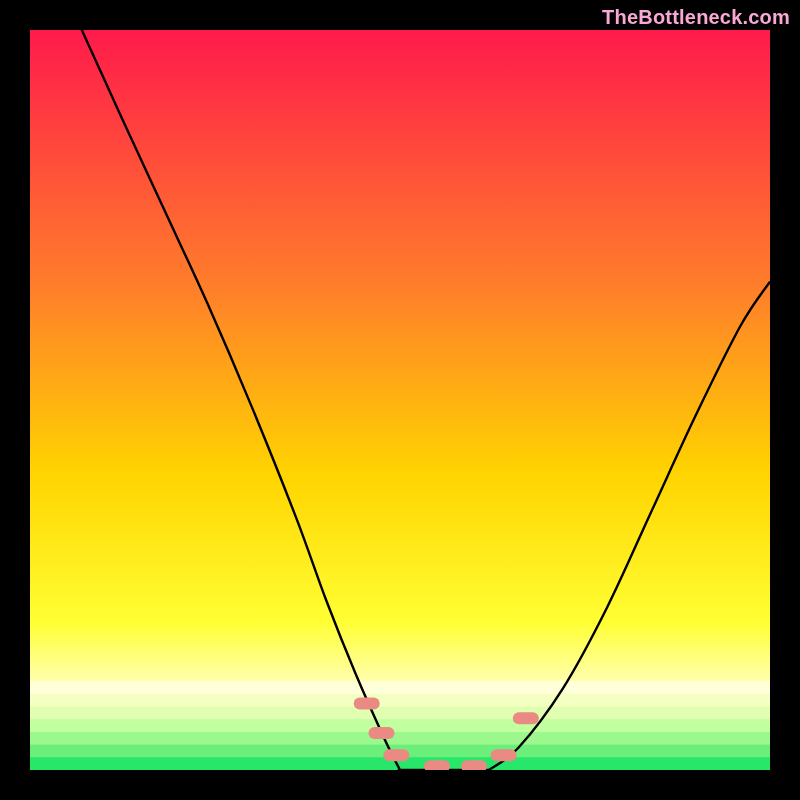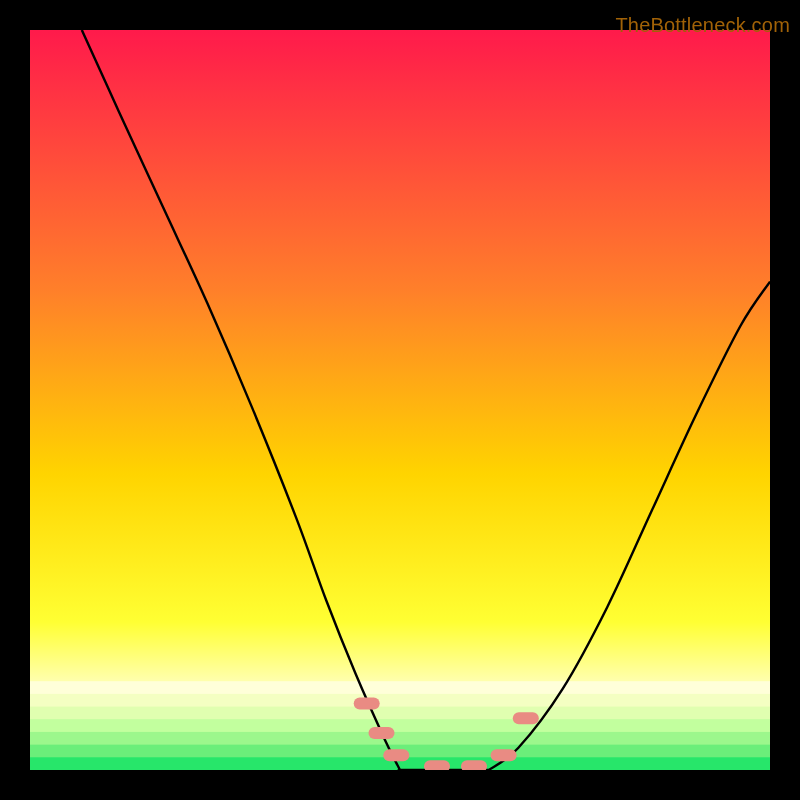--- a/index.html
+++ b/index.html
@@ -20,25 +20,25 @@
   .plot {
     position: absolute;
     left: 30px;
     top: 30px;
     width: 740px;
     height: 740px;
     overflow: hidden;
   }
   .watermark {
     position: absolute;
-    top: 14px;
+    top: 6px;
     right: 10px;
-    color: #a16207;
+    color: #f9a8d4;
     font-size: 20px;
-    font-weight: 400;
+    font-weight: 700;
     letter-spacing: 0.2px;
     z-index: 5;
   }
   svg { display: block; }
 </style>
 </head>
 <body>
 
 <div class="frame">
   <div class="watermark">TheBottleneck.com</div>

